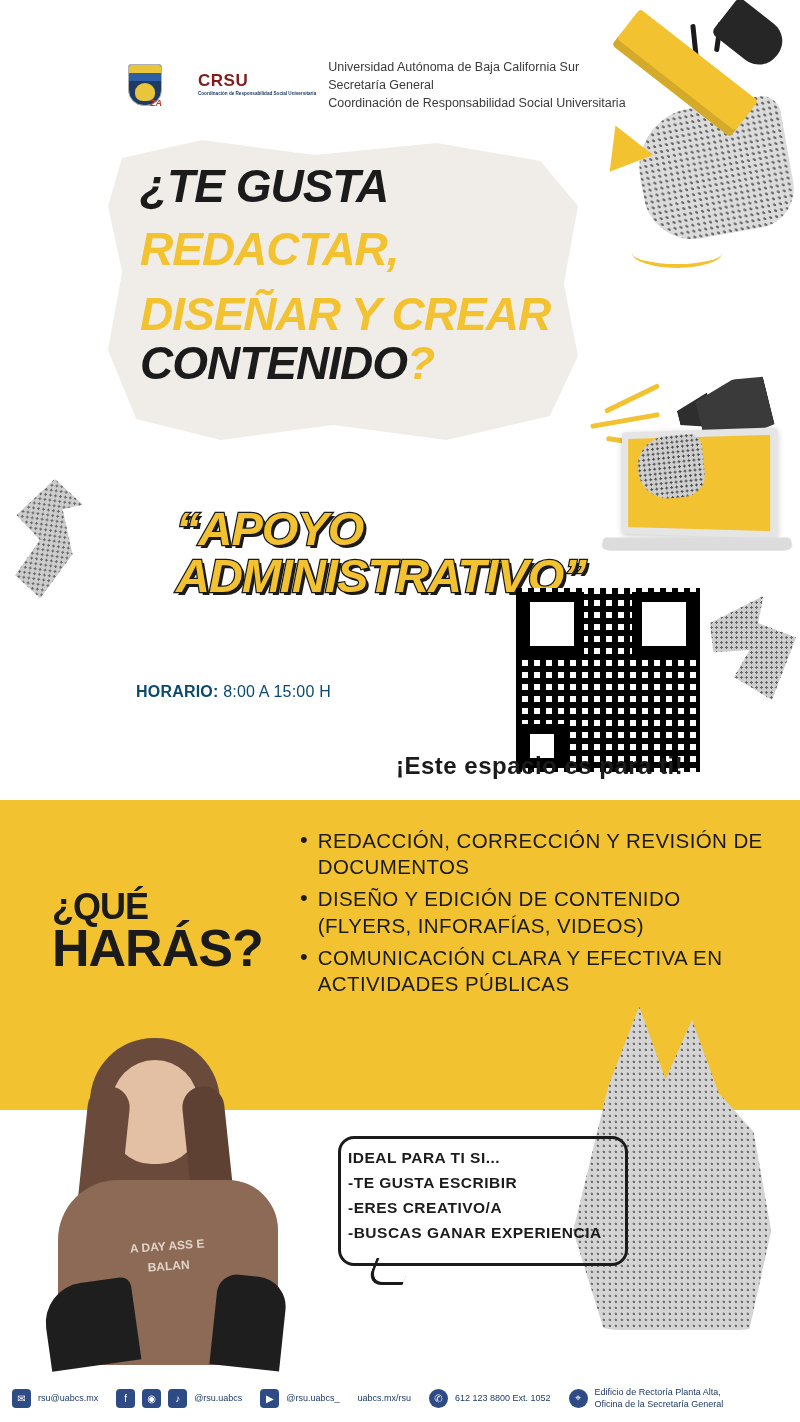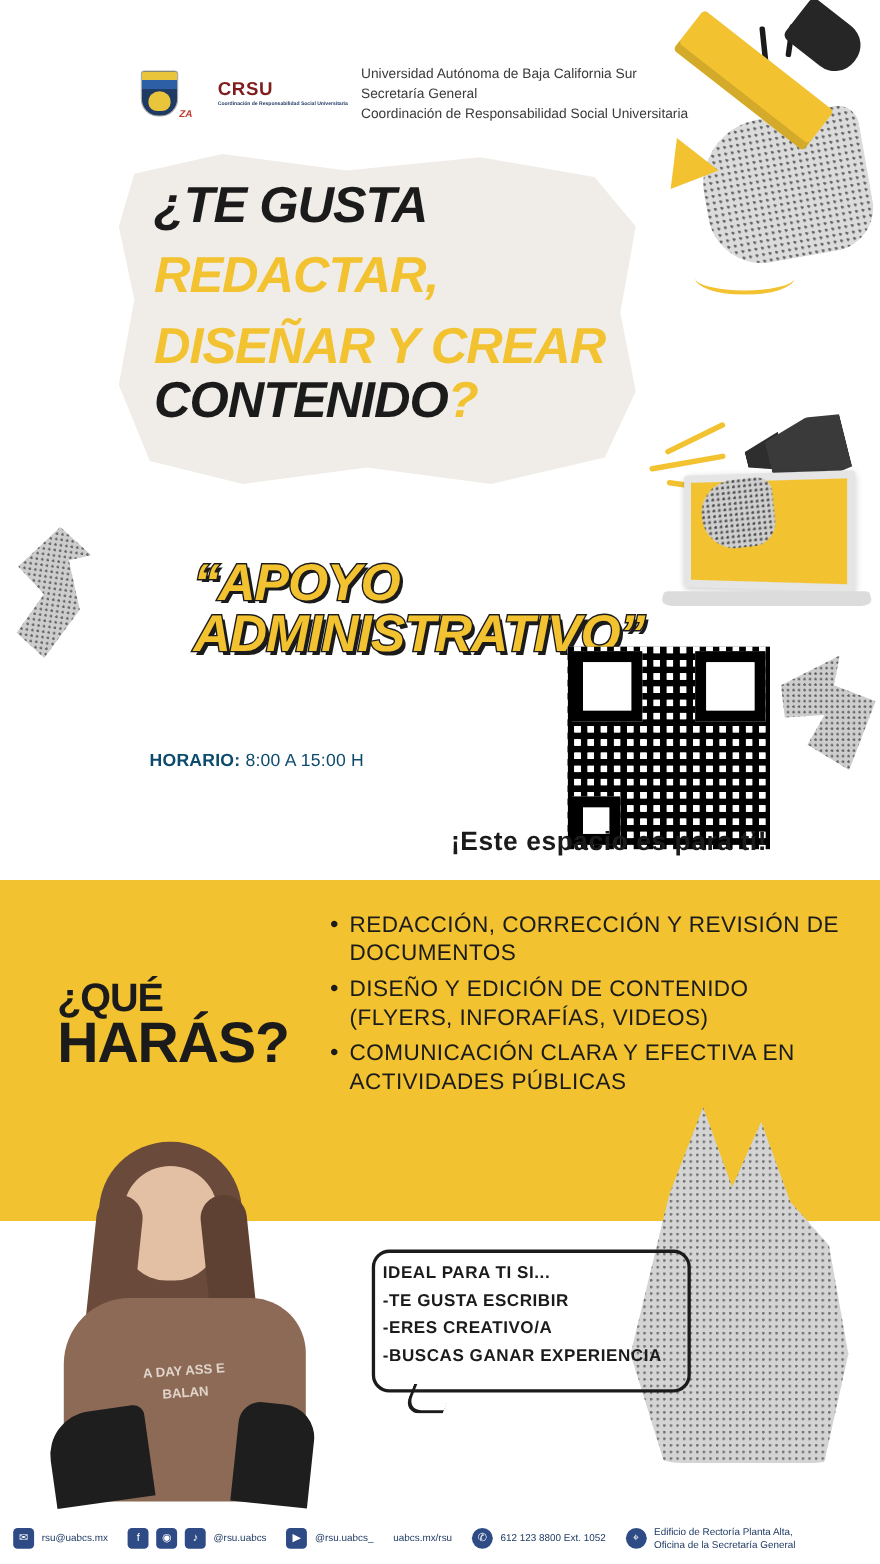--- a/index.html
+++ b/index.html
@@ -21,21 +21,21 @@
     border: 1px solid #b0b0b0;
   }
   .logo-shield::before {
     content: ""; position: absolute; left: 0; top: 0; width: 100%; height: 16px;
     background: linear-gradient(180deg, #e8c53b 0%, #e8c53b 50%, #2c5fa5 50%, #2c5fa5 100%);
   }
   .logo-shield::after {
     content: ""; position: absolute; left: 6px; top: 18px; width: 20px; height: 18px;
     background: #e8c53b; border-radius: 50% 50% 40% 40%;
   }
-  .logo-red { position: absolute; left: 35px; bottom: 1px; font-size: 9px; color: #c0392b; font-weight: bold; font-style: italic; }
+  .logo-red { position: absolute; left: 22px; bottom: 1px; font-size: 9px; color: #c0392b; font-weight: bold; font-style: italic; }
   .crsu-block { line-height: 1; }
   .crsu-title { font-size: 17px; font-weight: bold; color: #7f1d1d; letter-spacing: .5px; }
   .crsu-sub { font-size: 4.6px; color: #1f3a63; line-height: 1.5; margin-top: 2px; font-weight: bold; }
   .uni-lines { font-size: 12.5px; color: #3b3b3b; line-height: 1.45; }
 
   
   .torn {
     position: absolute; left: 108px; top: 140px; width: 470px; height: 300px;
     background: #efece7;
     clip-path: polygon(3% 6%, 20% 0%, 44% 5%, 70% 1%, 92% 7%, 100% 22%, 97% 48%, 100% 72%, 94% 92%,
@@ -164,21 +164,21 @@
   }
   .qr::before, .qr::after, .qr-i {
     content: ""; position: absolute; width: 44px; height: 44px;
     border: 10px solid #111; background: #fff;
   }
   .qr::before { left: 4px; top: 4px; }
   .qr::after { right: 4px; top: 4px; }
   .qr-i { left: 4px; bottom: 4px; }
 
   .este-espacio {
-    position: absolute; left: 410px; top: 752px; width: 350px;
+    position: absolute; left: 396px; top: 752px; width: 350px;
     font-size: 24px; color: #1b1b1b; font-weight: bold; letter-spacing: .5px;
   }
 
   
   .band { position: absolute; left: 0; top: 800px; width: 800px; height: 310px; background: #f2c230; }
   .que-haras { position: absolute; left: 52px; top: 890px; width: 280px; }
   .qh-line { font-size: 36px; font-weight: bold; color: #1b1b1b; line-height: .95; letter-spacing: -1px; }
   .qh-line.small { font-size: 52px; }
 
   .bullets { position: absolute; left: 300px; top: 828px; width: 470px; }

